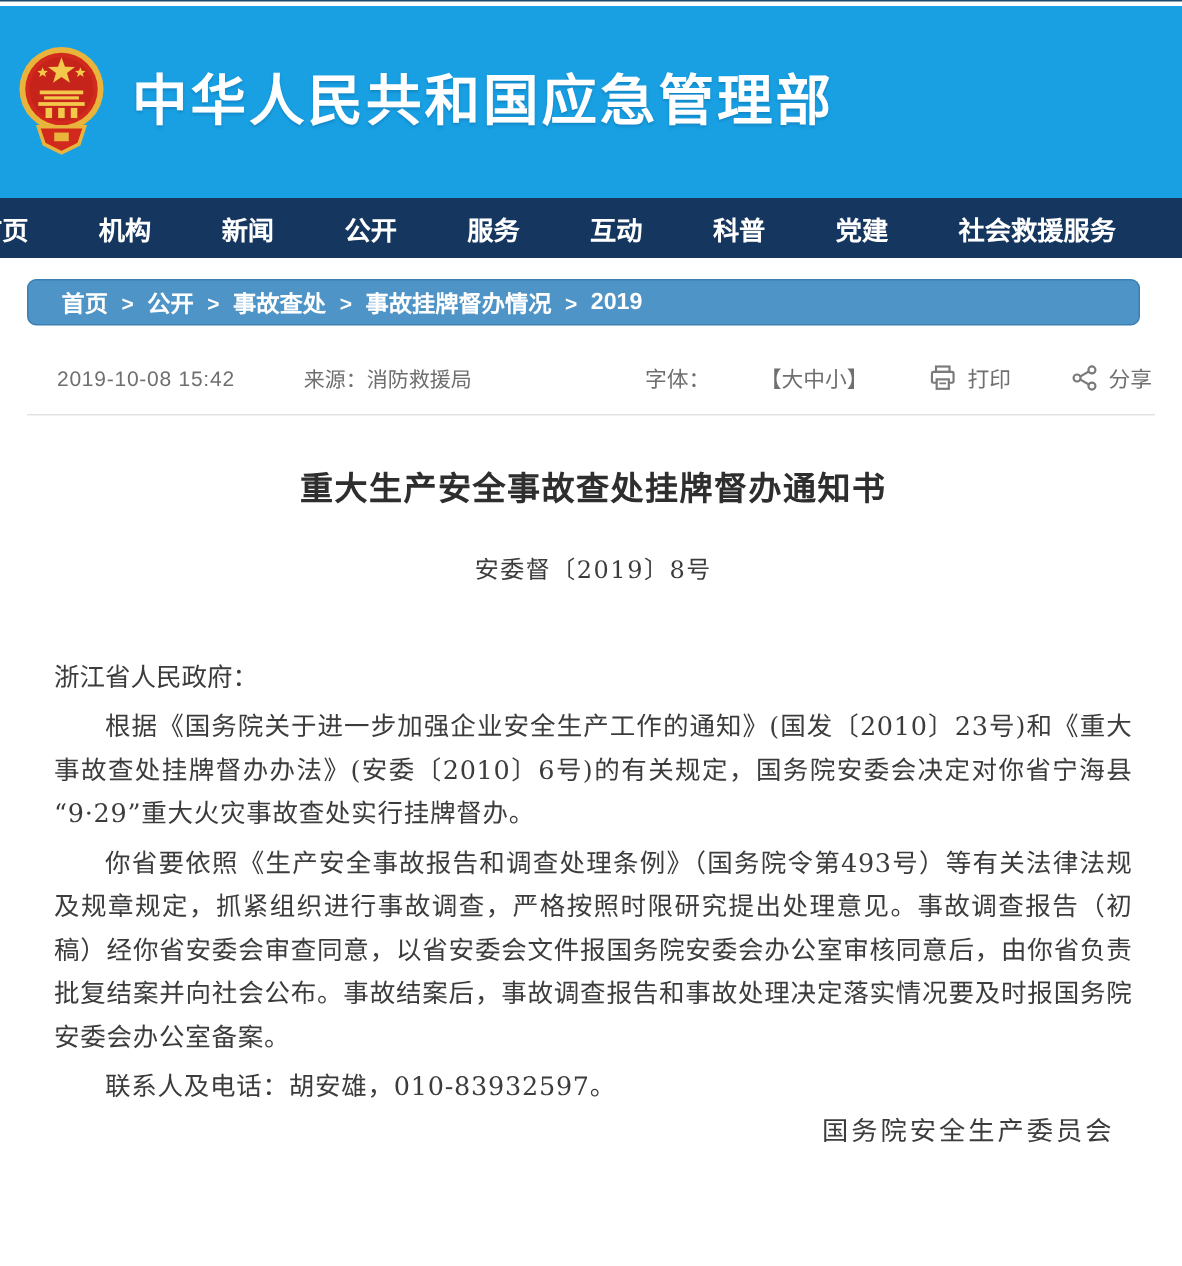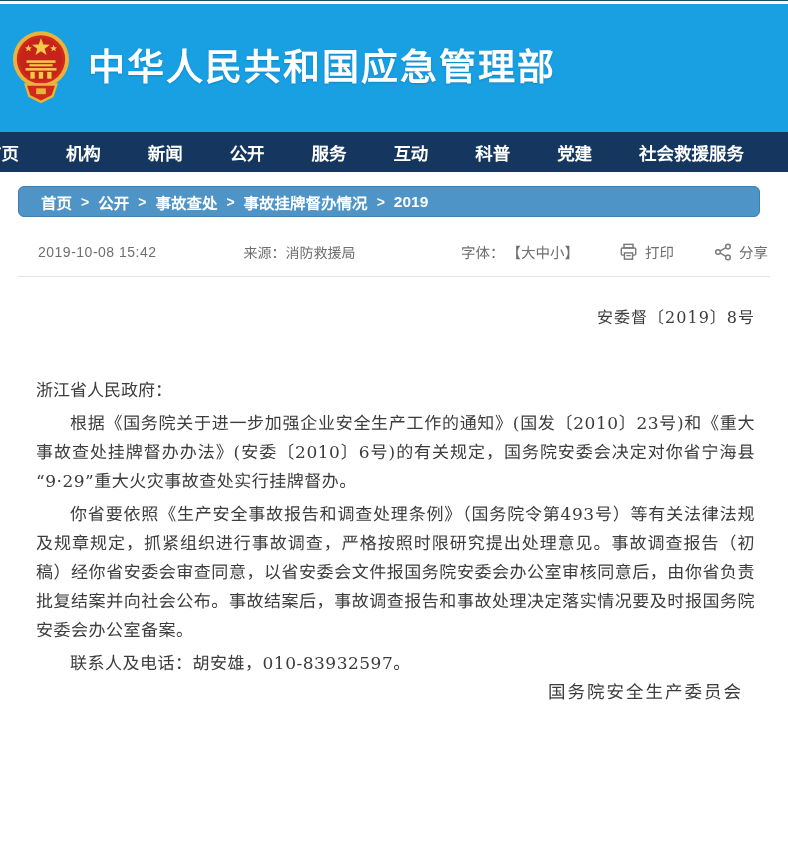--- a/index.html
+++ b/index.html
@@ -31,36 +31,36 @@
   
   .crumb-wrap { padding:14px 28px 0 18px; background:#ffffff; }
   .crumb-bar { background:#4f94c6; border:1px solid #3d7fb1; border-radius:6px; height:31px;
                display:flex; align-items:center; padding:0 14px 0 22px; }
   .crumb-bar .crumb-item { color:#ffffff; font-size:15.5px; font-weight:bold; cursor:pointer; white-space:nowrap; }
   .crumb-bar .sep { color:#ffffff; font-size:14px; font-weight:bold; margin:0 9px; }
 
   
   .meta { display:flex; justify-content:space-between; align-items:center;
           margin:18px 18px 0 18px; padding:6px 2px 14px 20px; border-bottom:1px solid #e3e3e3; }
-  .meta-left { display:flex; align-items:center; color:#6f6f6f; font-size:14px;gap:41px; }
+  .meta-left { display:flex; align-items:center; color:#6f6f6f; font-size:14px; }
   .meta-date { letter-spacing:.5px; }
   .meta-source { margin-left:46px; }
   .meta-right { display:flex; align-items:center; color:#6f6f6f; font-size:14.5px; }
-  .font-group { display:flex; align-items:center; }
+  .font-group { display:flex; align-items:center;gap:31px; }
   .font-sizes { cursor:pointer; margin-left:2px; }
   .meta-btn { display:flex; align-items:center; margin-left:40px; cursor:pointer; color:#6f6f6f; }
   .meta-btn svg { margin-right:7px; }
   .meta-btn span { font-size:14.5px; }
 
   
   .article { padding:0 33px 0 36px; color:#3c3c3c;
              font-family:"DejaVu Serif","Liberation Serif",serif; }
   .article-title { text-align:center; font-size:22px; font-weight:bold; color:#2e2e2e;
                    margin-top:30px; letter-spacing:1px; }
-  .doc-number { text-align:right; font-size:16px; margin-top:27px; color:#3c3c3c; letter-spacing:1px; }
+  .doc-number { text-align:center; font-size:16px; margin-top:27px; color:#3c3c3c; letter-spacing:1px; }
   .salutation { font-size:17px; margin-top:48px; line-height:29px; }
   .body-paras .para { font-size:17px; line-height:29px; text-indent:2em; margin-top:4px;
                       letter-spacing:.5px; text-align:justify; }
   .signature { text-align:right; font-size:17.5px; padding-right:12px; letter-spacing:2px; }
 </style>
 </head>
 <body>
 
 <div class="top-strip"></div>
 
@@ -145,20 +145,21 @@
         <circle cx="15.5" cy="16" r="2.6" fill="none" stroke="#7a7a7a" stroke-width="1.6"></circle>
         <line x1="7" y1="8.8" x2="13.2" y2="5.2" stroke="#7a7a7a" stroke-width="1.6"></line>
         <line x1="7" y1="11.2" x2="13.2" y2="14.8" stroke="#7a7a7a" stroke-width="1.6"></line>
       </svg>
       <span>分享</span>
     </span>
   </div>
 </div>
 
 <div class="article">
+  <h1 class="article-title">重大生产安全事故查处挂牌督办通知书</h1>
   <div class="doc-number">安委督〔2019〕8号</div>
   <div class="salutation">浙江省人民政府：</div>
 
   <div class="body-paras">
       <p class="para">根据《国务院关于进一步加强企业安全生产工作的通知》(国发〔2010〕23号)和《重大事故查处挂牌督办办法》(安委〔2010〕6号)的有关规定，国务院安委会决定对你省宁海县“9·29”重大火灾事故查处实行挂牌督办。</p>
       <p class="para">你省要依照《生产安全事故报告和调查处理条例》（国务院令第493号）等有关法律法规及规章规定，抓紧组织进行事故调查，严格按照时限研究提出处理意见。事故调查报告（初稿）经你省安委会审查同意，以省安委会文件报国务院安委会办公室审核同意后，由你省负责批复结案并向社会公布。事故结案后，事故调查报告和事故处理决定落实情况要及时报国务院安委会办公室备案。</p>
       <p class="para">联系人及电话：胡安雄，010-83932597。</p>
     </div>
 
   <div class="signature">国务院安全生产委员会</div>

